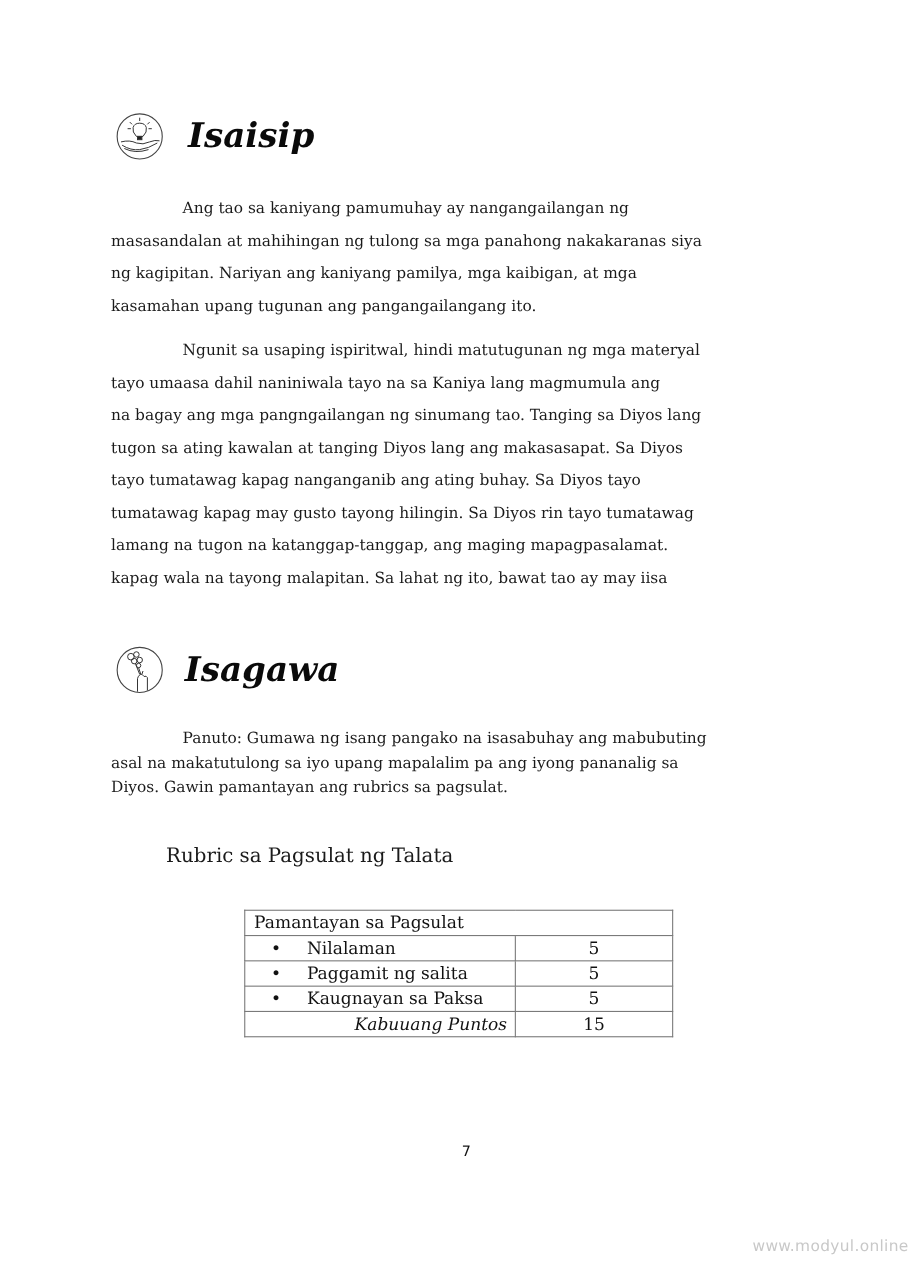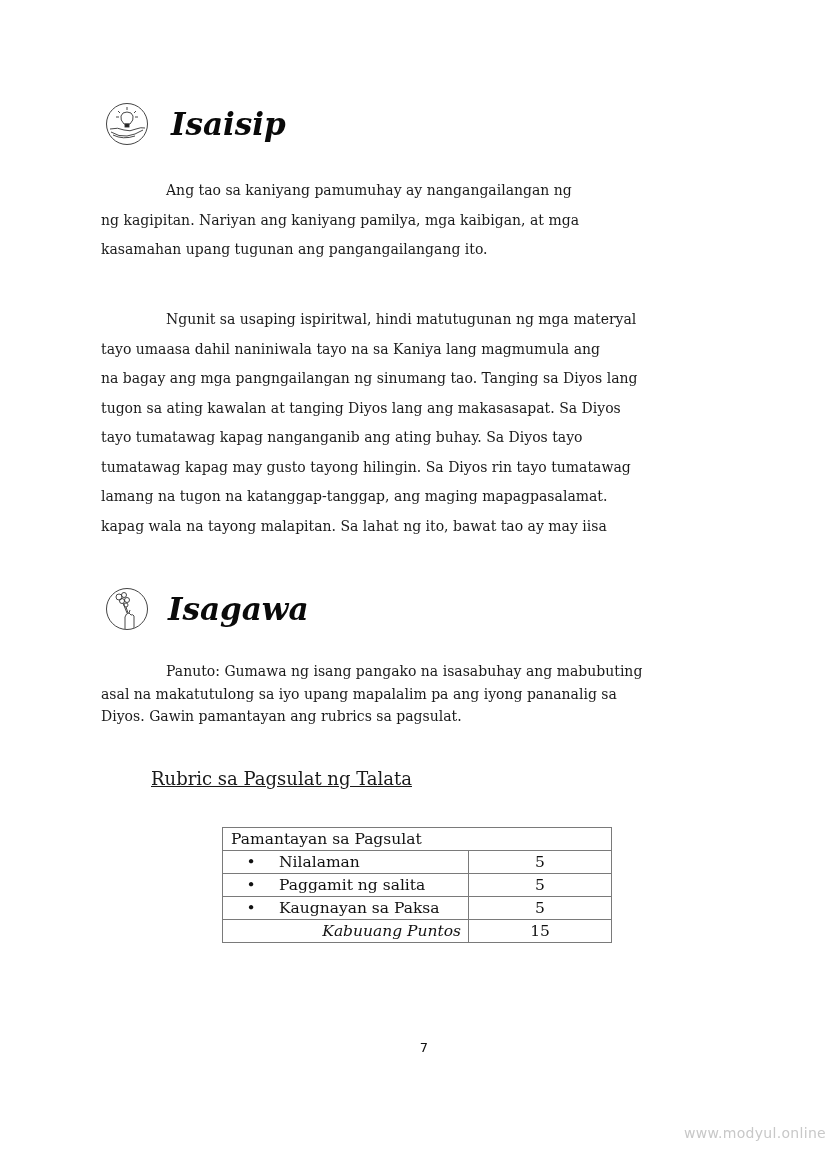--- a/index.html
+++ b/index.html
@@ -12,21 +12,21 @@
     #hdr-isaisip .section-title { margin-left: 23px; }
     #hdr-isagawa { top: 588px; }
     #hdr-isagawa .section-title { margin-left: 20px; }
     .para { position: absolute; left: 101px; width: 630px; font-family: "DejaVu Serif", serif; font-size: 14px; color: #1a1a1a; margin: 0; }
     .para.spaced { line-height: 29.5px; }
     .para .line { display: block; white-space: nowrap; }
     .para .line.indent { padding-left: 65px; }
     #isaisip-p1 { top: 176px; }
     #isaisip-p2 { top: 305px; }
     #isagawa-p1 { top: 660px; line-height: 22.5px; }
-    .rubric-title { position: absolute; left: 151px; top: 768px; font-family: "DejaVu Serif", serif; font-size: 18px; color: #1a1a1a; text-decoration: underline; }
+    .rubric-title { position: absolute; left: 151px; top: 768px; font-family: "DejaVu Serif", serif; font-size: 18px; color: #1a1a1a; }
     table.rubric { position: absolute; left: 222px; top: 827px; border-collapse: collapse; font-family: "DejaVu Serif", serif; font-size: 15.5px; color: #111; }
     table.rubric td { border: 1px solid #7a7a7a; height: 22px; padding: 0; }
     td.crit { width: 238px; }
     td.pts { width: 142px; text-align: center; }
     td.head { padding-left: 8px !important; text-align: left; }
     .bullet { display: inline-block; width: 56px; text-align: center; }
     td.total { text-align: right; padding-right: 7px !important; font-style: italic; }
     .page-number { position: absolute; left: 0; width: 848px; top: 1040px; text-align: center; font-family: "DejaVu Sans", sans-serif; font-size: 13px; color: #111; }
     .watermark { position: absolute; left: 0; width: 826px; top: 1125px; text-align: right; font-family: "DejaVu Sans", sans-serif; font-size: 14px; color: #c8c8c8; letter-spacing: 0.3px; }
   </style>
@@ -48,20 +48,21 @@
         <path d="M4 28 q8 5 16 4 q8 -1 16 -6"></path>
         <path d="M6 31 q10 5 22 1"></path>
       </g>
     </svg>
   </div>
   <span class="section-title">Isaisip</span>
 </div>
 
 <p class="para spaced" id="isaisip-p1">
   <span class="line indent">Ang tao sa kaniyang pamumuhay ay nangangailangan ng</span>
+  <span class="line">masasandalan at mahihingan ng tulong sa mga panahong nakakaranas siya</span>
   <span class="line">ng kagipitan. Nariyan ang kaniyang pamilya, mga kaibigan, at mga</span>
   <span class="line">kasamahan upang tugunan ang pangangailangang ito.</span>
 </p>
 
 <p class="para spaced" id="isaisip-p2">
   <span class="line indent">Ngunit sa usaping ispiritwal, hindi matutugunan ng mga materyal</span>
   <span class="line">tayo umaasa dahil naniniwala tayo na sa Kaniya lang magmumula ang</span>
   <span class="line">na bagay ang mga pangngailangan ng sinumang tao. Tanging sa Diyos lang</span>
   <span class="line">tugon sa ating kawalan at tanging Diyos lang ang makasasapat. Sa Diyos</span>
   <span class="line">tayo tumatawag kapag nanganganib ang ating buhay. Sa Diyos tayo</span>

